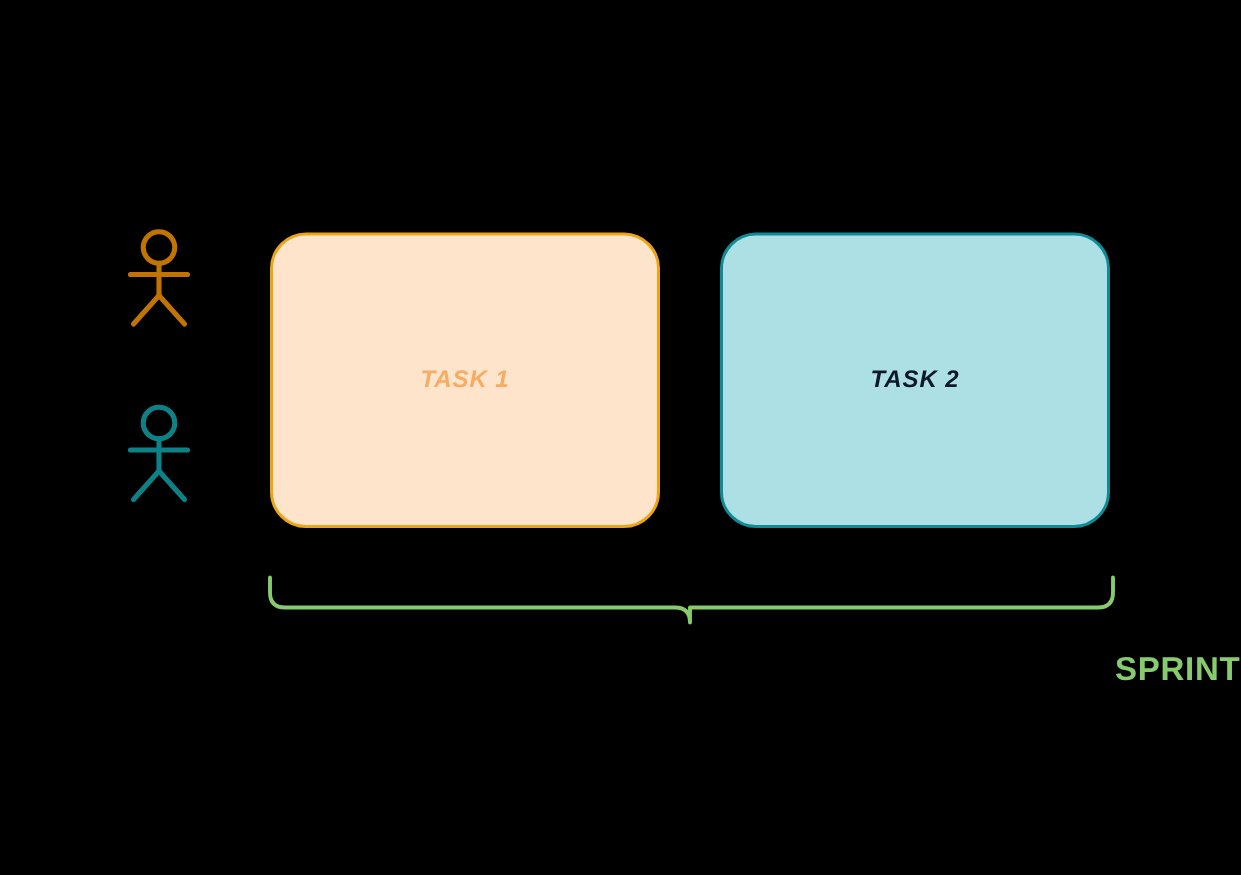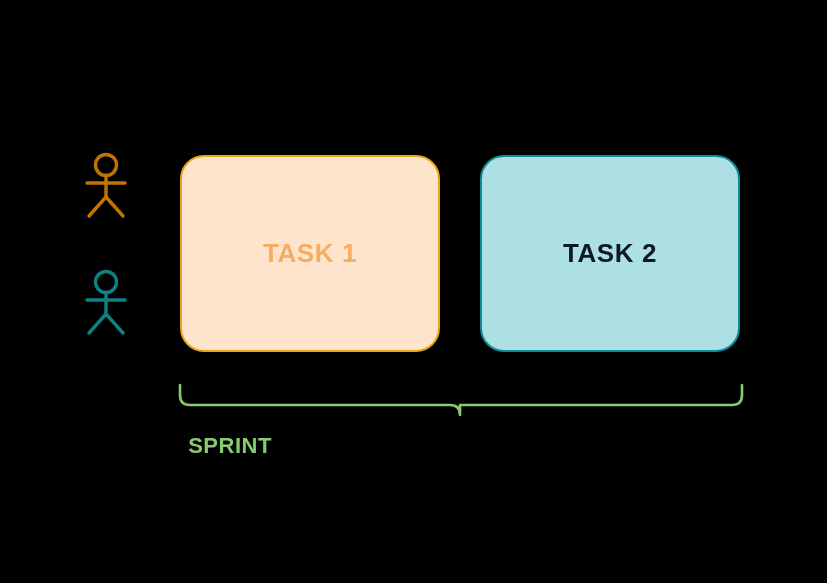--- a/index.html
+++ b/index.html
@@ -23,24 +23,25 @@
   }
   .task-box {
     position: absolute;
     box-sizing: border-box;
     border-radius: 24px;
     display: flex;
     align-items: center;
     justify-content: center;
   }
   .task-label {
-    font-size: 26px;
+    font-size: 16px;
     font-weight: bold;
     letter-spacing: 0.6px;
     user-select: none;
+    font-style: italic;
   }
   #task-box-1 {
     left: 180px;
     top: 155px;
     width: 260px;
     height: 197px;
     background: #fde4cb;
     border: 2.5px solid #eba515;
   }
   #task-box-1 .task-label { color: #f7ac63; }
@@ -58,21 +59,21 @@
     left: 170px;
     top: 378px;
     width: 582px;
     height: 42px;
   }
   #sprint-label {
     position: absolute;
     left: 0px;
     top: 433px;
     width: 827px;
-    text-align: center;
+    text-align: right;
     font-size: 22px;
     font-weight: bold;
     letter-spacing: 0.5px;
     color: #86cb6e;
     user-select: none;
   }
   #sprint-label-inner { margin-left: -367px; }
 </style>
 </head>
 <body>

